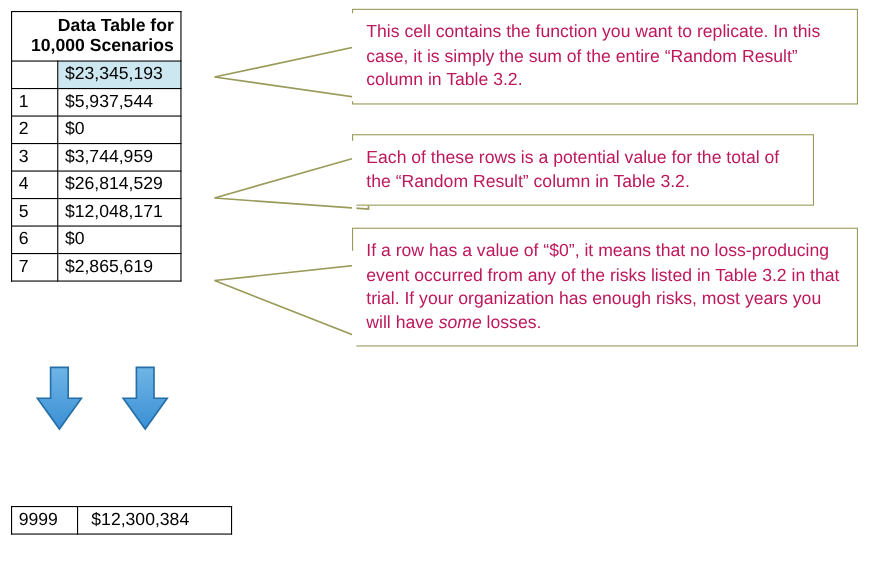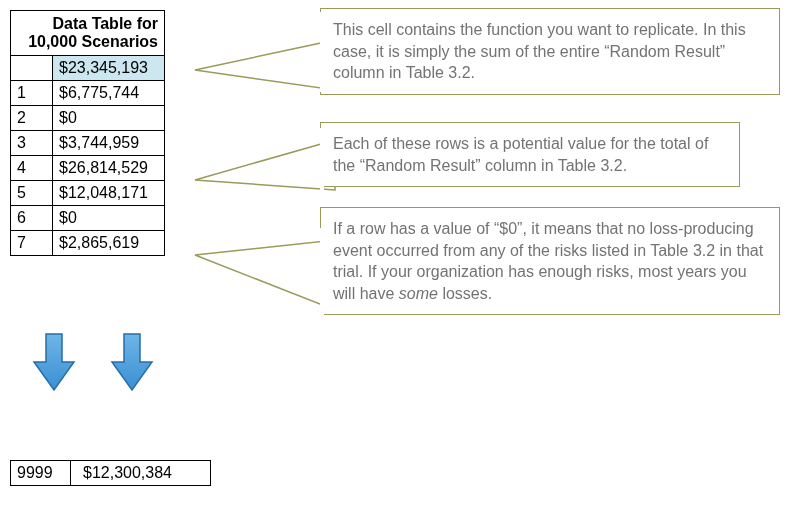--- a/index.html
+++ b/index.html
@@ -45,21 +45,21 @@
   }
   .arrow svg { width: 100%; height: 100%; }
 
   .callout {
     position: absolute;
     border: 1.5px solid #9a9a5a;
     background: #fff;
     padding: 10px 12px;
     font-size: 16px;
     line-height: 1.35;
-    color: #737373;
+    color: #be185d;
   }
   .callout em { font-style: italic; }
 
   .pointer {
     position: absolute;
     overflow: visible;
   }
   .pointer polygon {
     fill: #fff;
     stroke: #9a9a5a;
@@ -77,21 +77,21 @@
   <tbody>
       <tr>
     <th colspan="2">Data Table for 10,000 Scenarios</th>
   </tr>
   <tr>
     <td class="col-idx"></td>
     <td class="col-val highlight">$23,345,193</td>
   </tr>
   <tr>
     <td class="col-idx">1</td>
-    <td class="col-val">$6,775,744</td>
+    <td class="col-val">$5,937,544</td>
   </tr>
   <tr>
     <td class="col-idx">2</td>
     <td class="col-val">$0</td>
   </tr>
   <tr>
     <td class="col-idx">3</td>
     <td class="col-val">$3,744,959</td>
   </tr>
   <tr>

